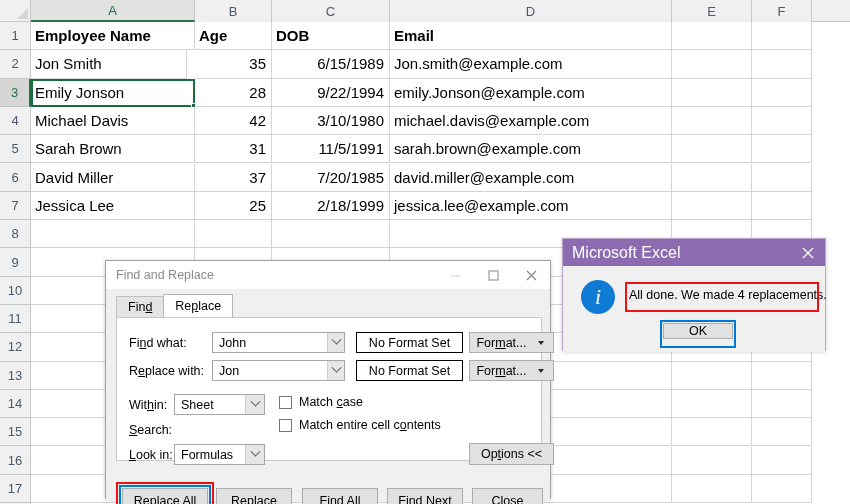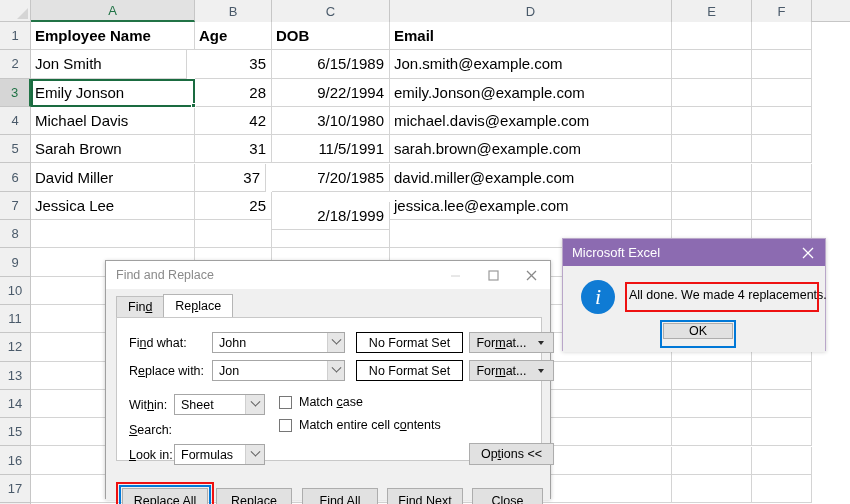--- a/index.html
+++ b/index.html
@@ -256,21 +256,21 @@
     box-shadow: 0 1px 4px rgba(0,0,0,0.2);
   }
   .mb-titlebar {
     position: absolute; left: 0; top: 0;
     width: 100%; height: 27px;
     background: #8c6bb1;
     display: flex; align-items: center;
   }
   .mb-title {
     margin-left: 9px;
-    font-size: 13px;
+    font-size: 16px;
     color: #ffffff;
   }
   .mb-close {
     position: absolute; right: 0; top: 0;
     width: 34px; height: 27px;
     display: flex; align-items: center; justify-content: center;
   }
   .mb-body {
     position: absolute; left: 0; top: 27px;
     width: 100%; height: 86px;
@@ -452,38 +452,38 @@
         <span>11/5/1991</span>
       </div>
       <div class="gridcell left" style="left: 390px; width: 282px; top: 135.2px; height: 28.3px;">
         <span>sarah.brown@example.com</span>
       </div>
       <div class="gridcell " style="left: 672px; width: 80px; top: 135.2px; height: 28.3px;"></div>
       <div class="gridcell " style="left: 752px; width: 60px; top: 135.2px; height: 28.3px;"></div>
       <div class="gridcell left" style="left: 31px; width: 164px; top: 163.5px; height: 28.3px;">
         <span>David Miller</span>
       </div>
-      <div class="gridcell right" style="left: 189px; width: 77px; top: 163.5px; height: 28.3px;">
+      <div class="gridcell right" style="left: 195px; width: 77px; top: 163.5px; height: 28.3px;">
         <span>37</span>
       </div>
       <div class="gridcell right" style="left: 272px; width: 118px; top: 163.5px; height: 28.3px;">
         <span>7/20/1985</span>
       </div>
       <div class="gridcell left" style="left: 390px; width: 282px; top: 163.5px; height: 28.3px;">
         <span>david.miller@example.com</span>
       </div>
       <div class="gridcell " style="left: 672px; width: 80px; top: 163.5px; height: 28.3px;"></div>
       <div class="gridcell " style="left: 752px; width: 60px; top: 163.5px; height: 28.3px;"></div>
       <div class="gridcell left" style="left: 31px; width: 164px; top: 191.8px; height: 28.3px;">
         <span>Jessica Lee</span>
       </div>
       <div class="gridcell right" style="left: 195px; width: 77px; top: 191.8px; height: 28.3px;">
         <span>25</span>
       </div>
-      <div class="gridcell right" style="left: 272px; width: 118px; top: 191.8px; height: 28.3px; margin-top: 10px;">
+      <div class="gridcell right" style="left: 272px; width: 118px; top: 191.8px; height: 28.3px;">
         <span>2/18/1999</span>
       </div>
       <div class="gridcell left" style="left: 390px; width: 282px; top: 191.8px; height: 28.3px;">
         <span>jessica.lee@example.com</span>
       </div>
       <div class="gridcell " style="left: 672px; width: 80px; top: 191.8px; height: 28.3px;"></div>
       <div class="gridcell " style="left: 752px; width: 60px; top: 191.8px; height: 28.3px;"></div>
       <div class="gridcell " style="left: 31px; width: 164px; top: 220.1px; height: 28.3px;"></div>
       <div class="gridcell " style="left: 195px; width: 77px; top: 220.1px; height: 28.3px;"></div>
       <div class="gridcell " style="left: 272px; width: 118px; top: 220.1px; height: 28.3px;"></div>

